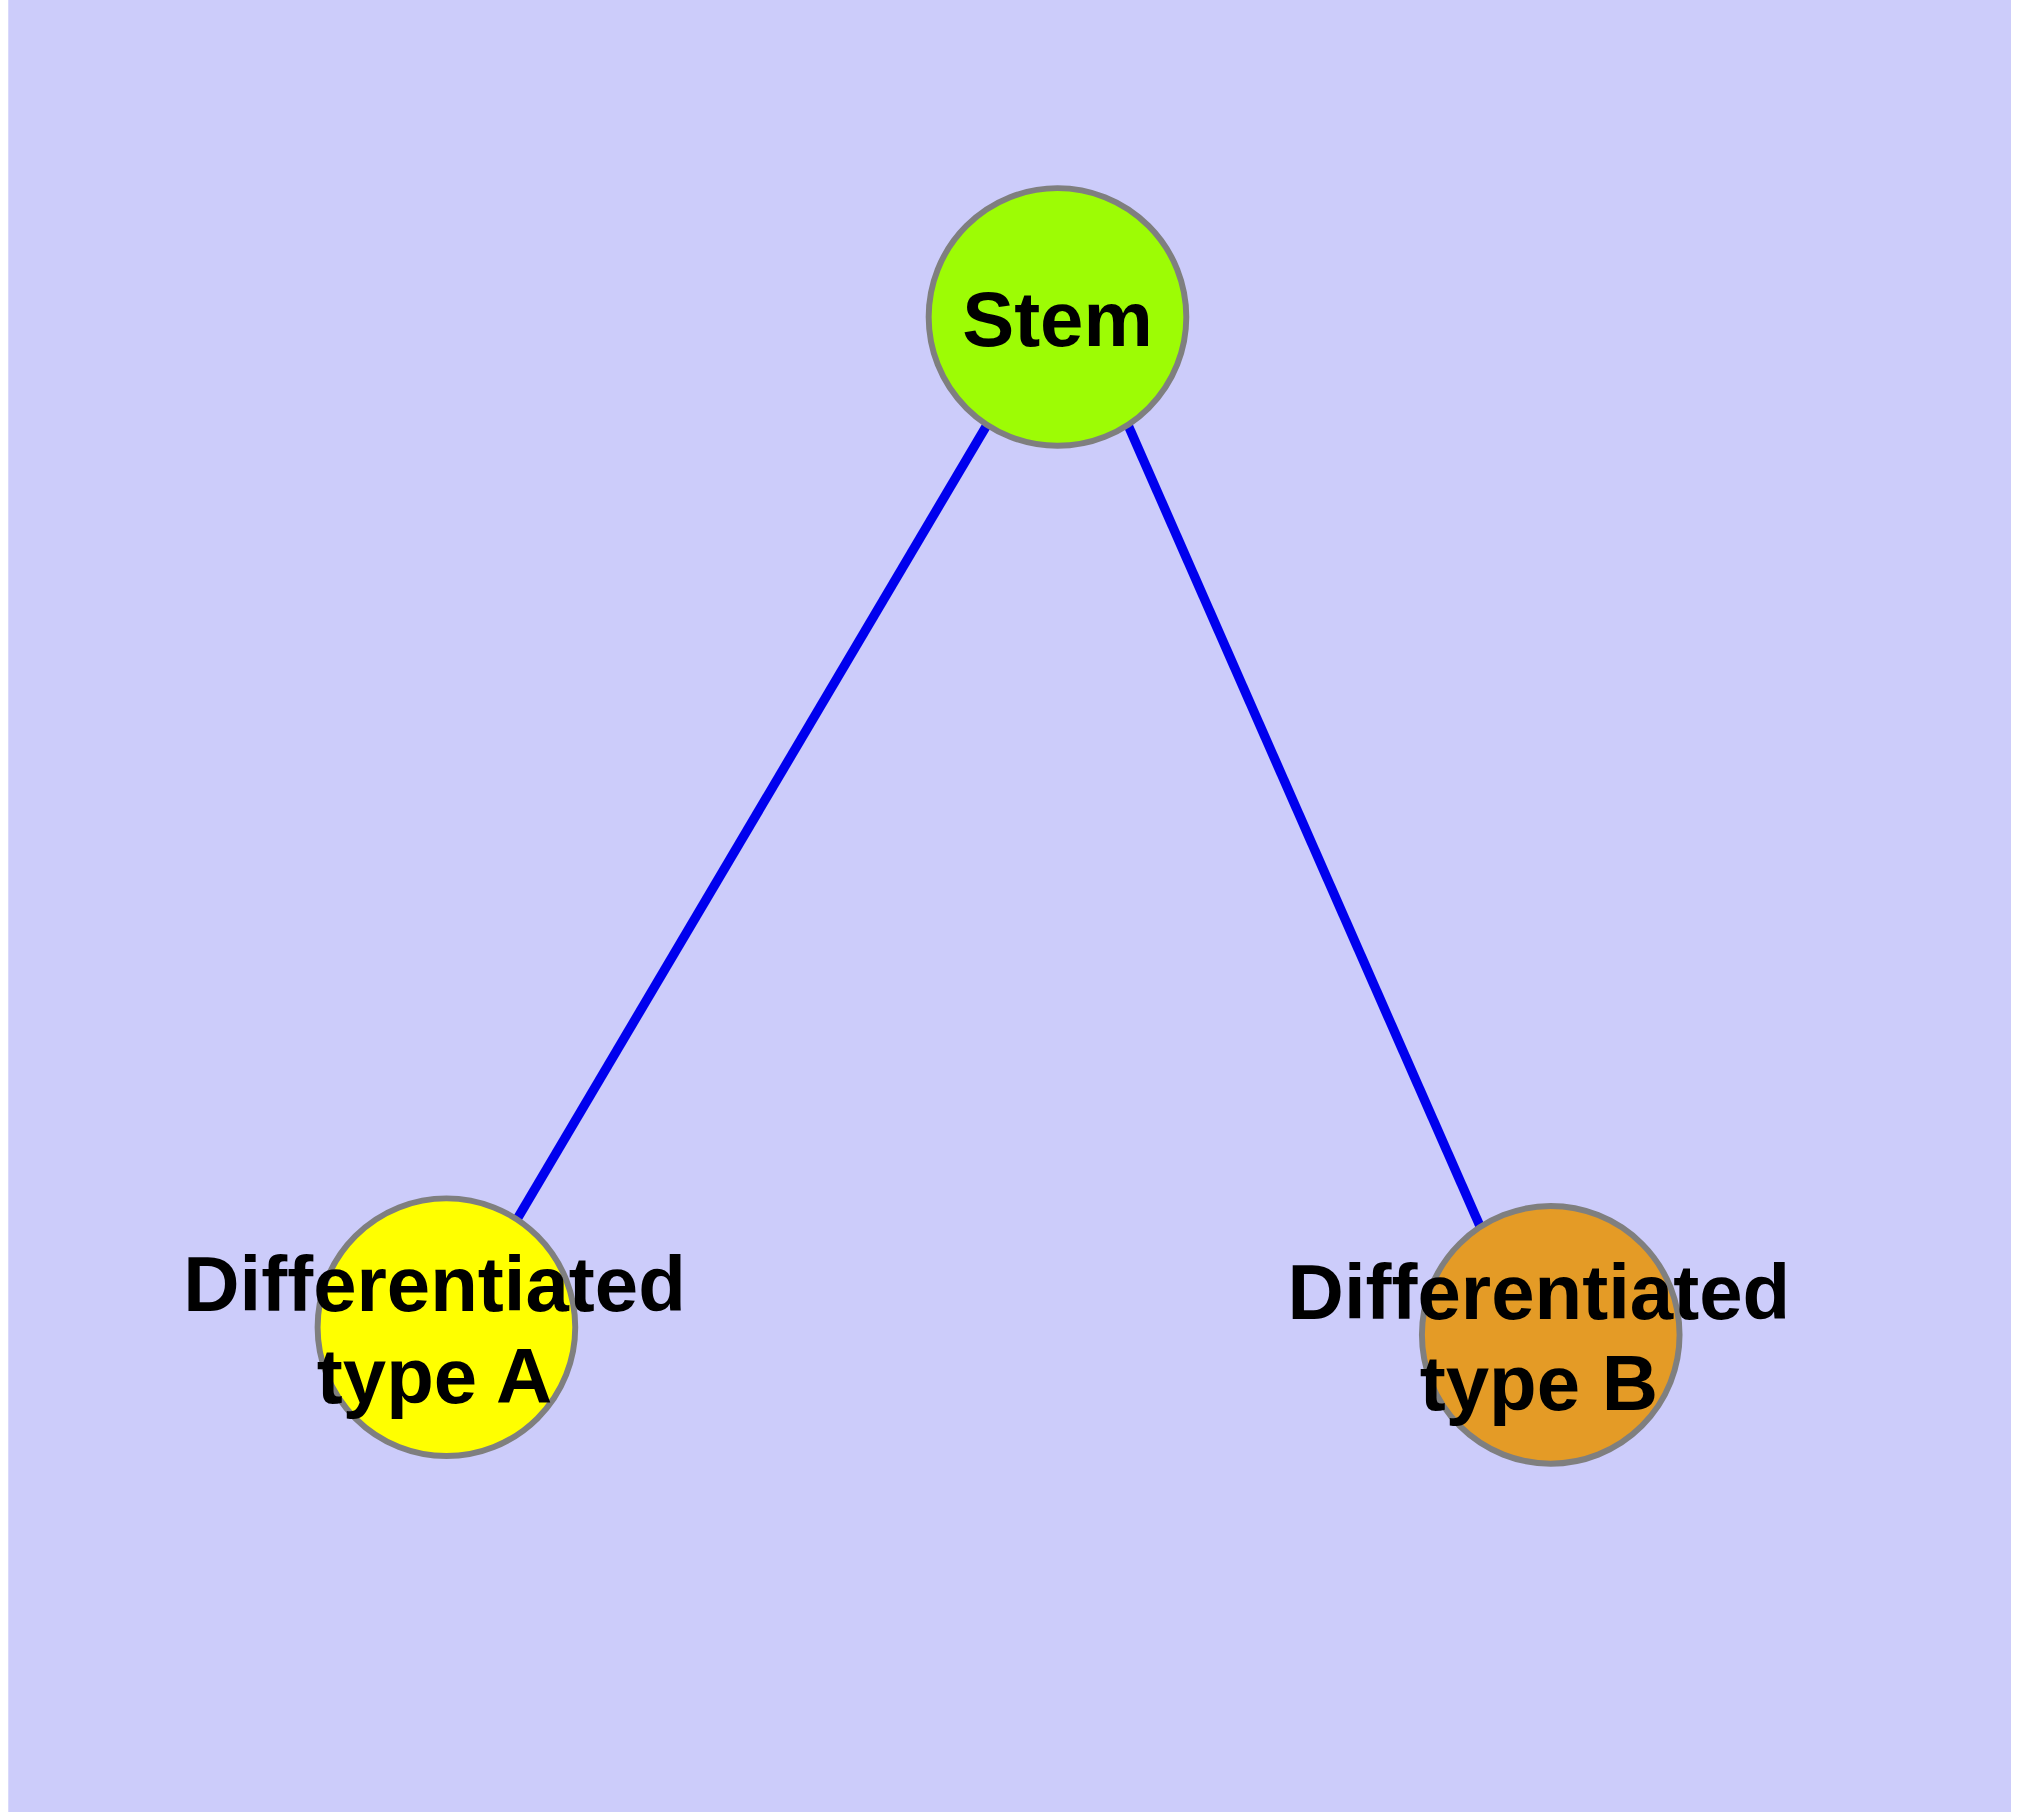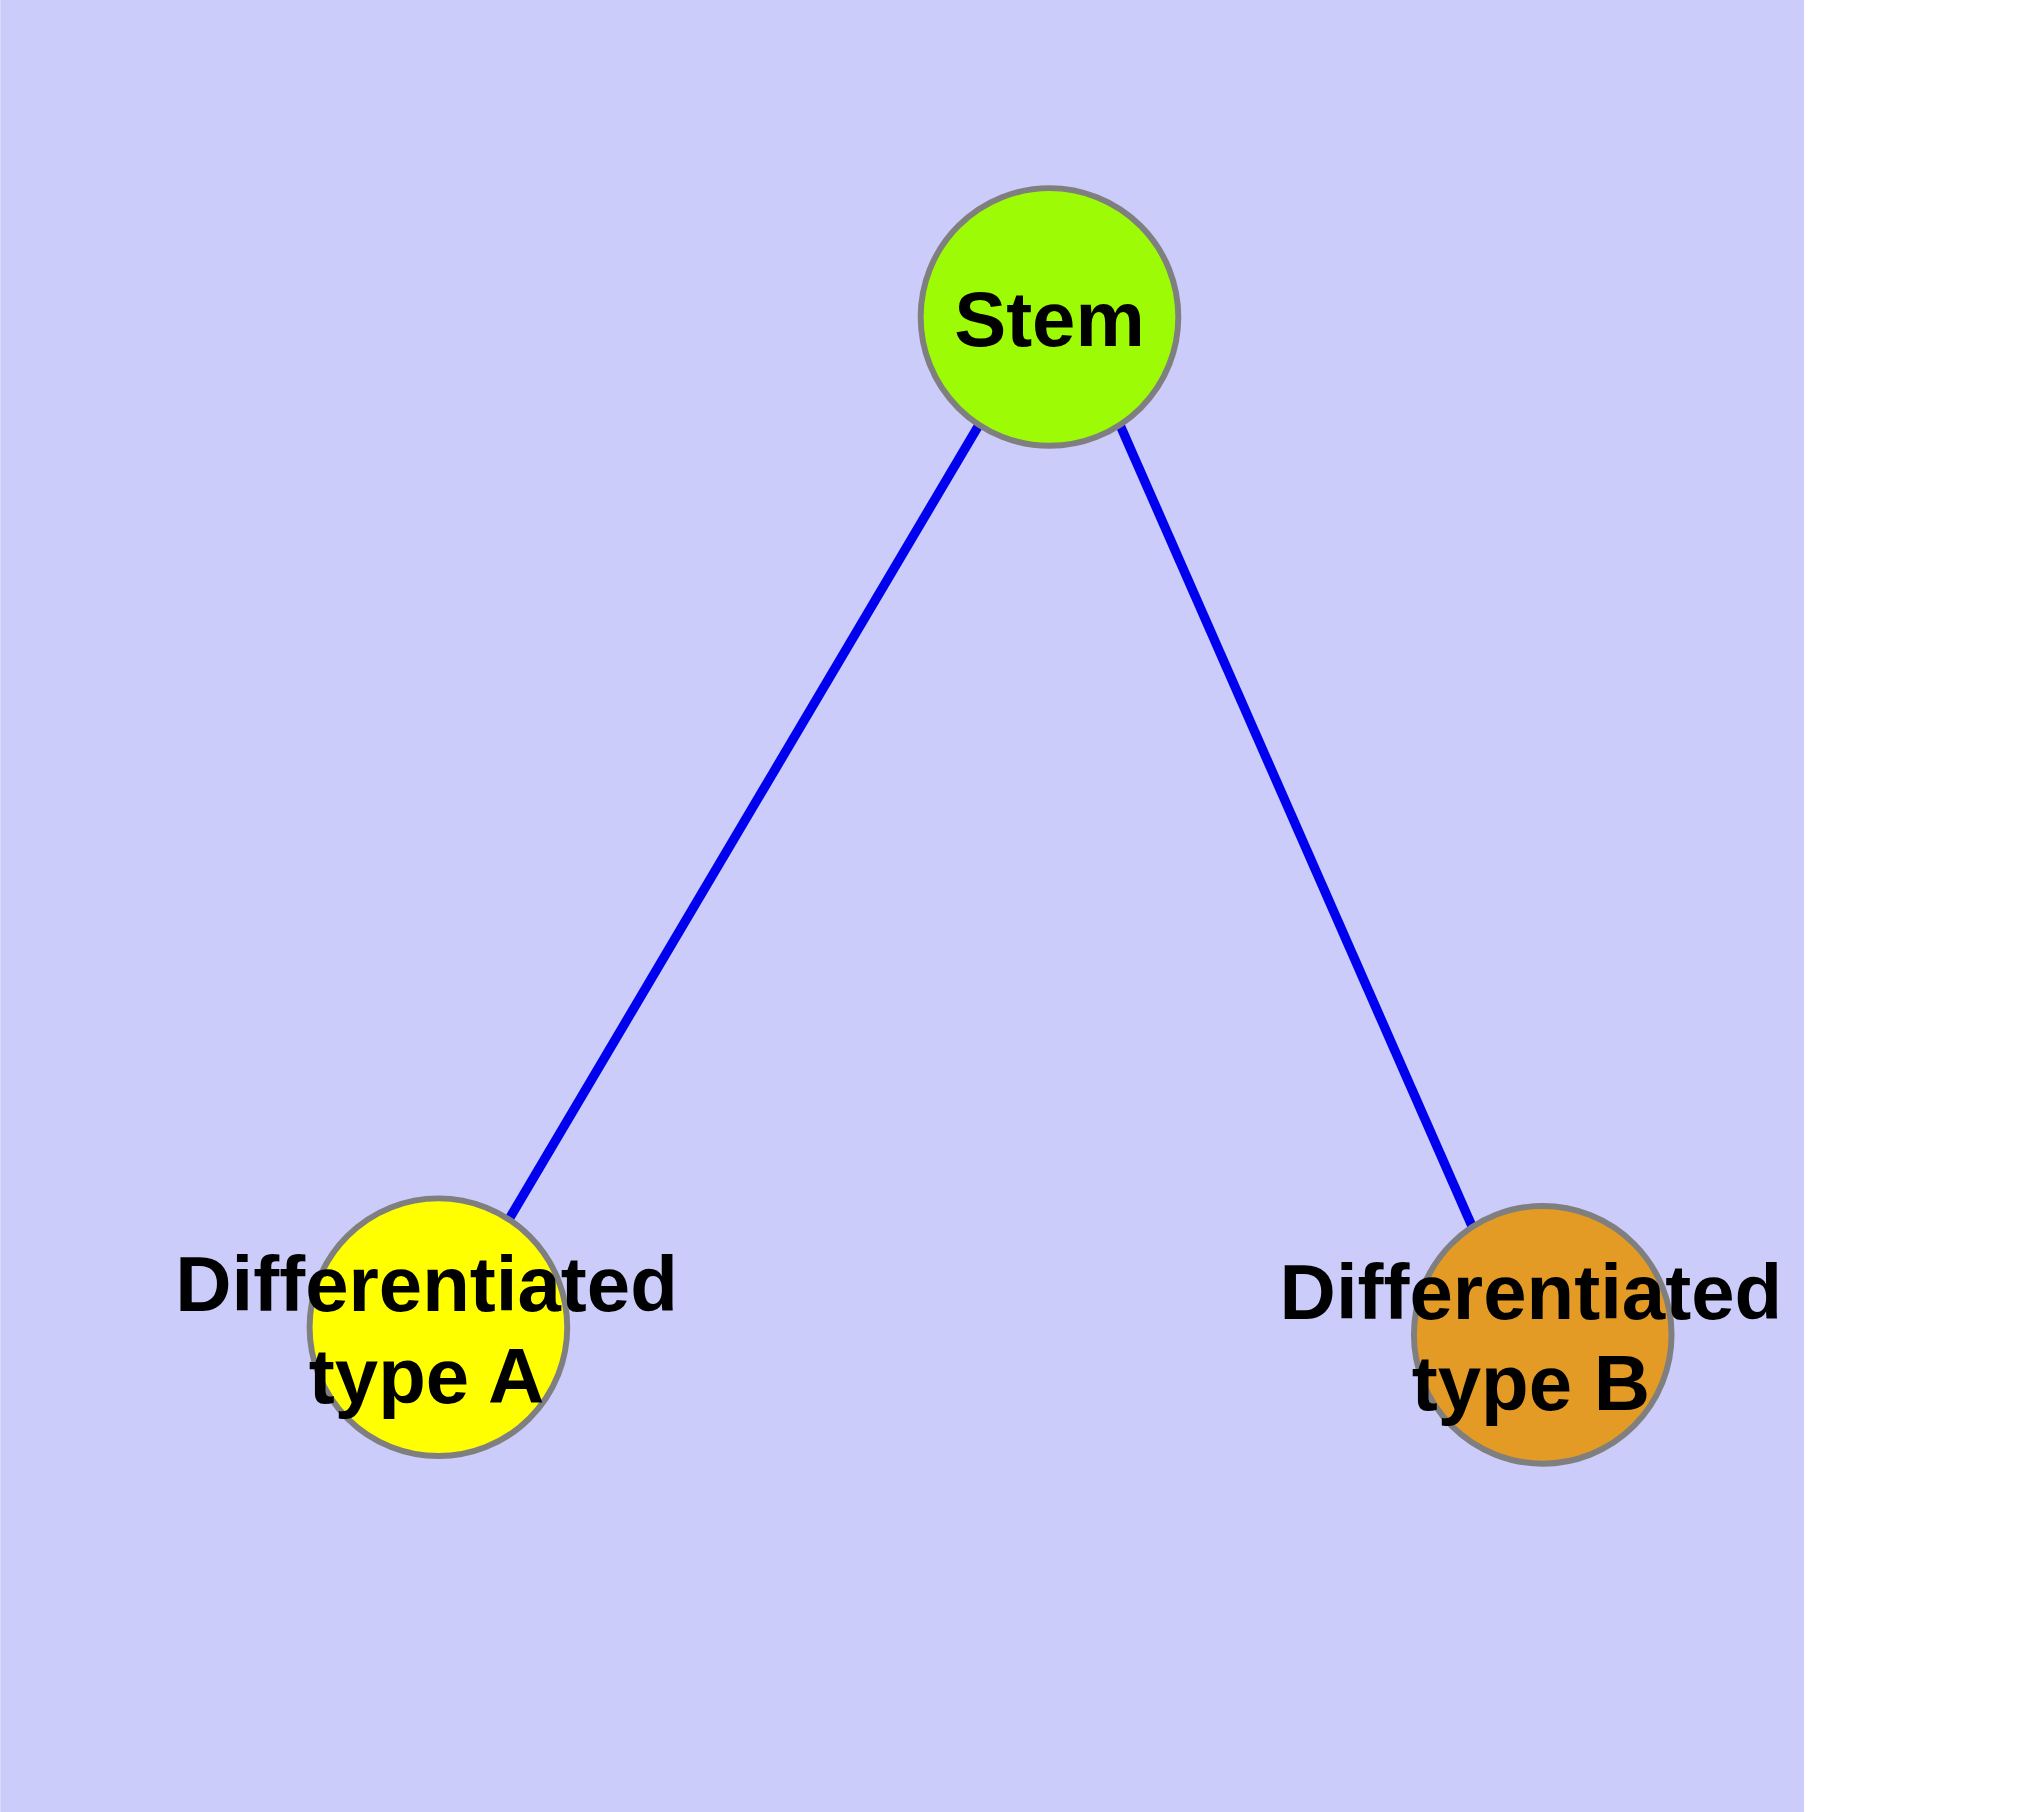--- a/index.html
+++ b/index.html
@@ -3,23 +3,24 @@
 <meta charset="utf-8">
 <title>Cell Differentiation Graph</title>
 <style>
   html, body {
     margin: 0;
     padding: 0;
     background: #ffffff;
   }
   #canvas-root {
     position: relative;
-    width: 1804px;
+    width: 2003px;
     height: 1812px;
     overflow: hidden;
+    padding-left: 8px;
   }
   #graph-svg {
     display: block;
     width: 2021px;
     height: 1812px;
   }
   .node-label {
     font-family: "Liberation Sans", sans-serif;
     font-weight: bold;
     font-size: 92px;

